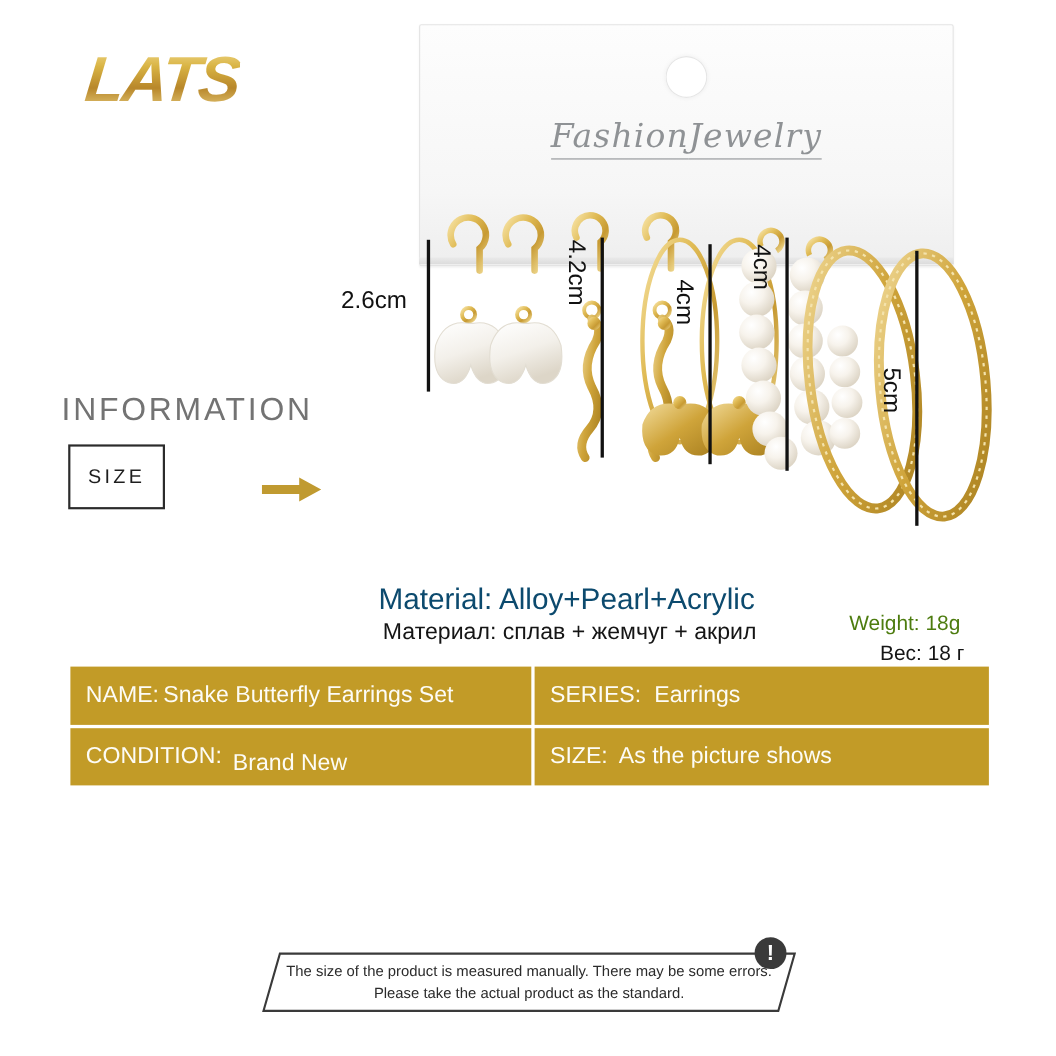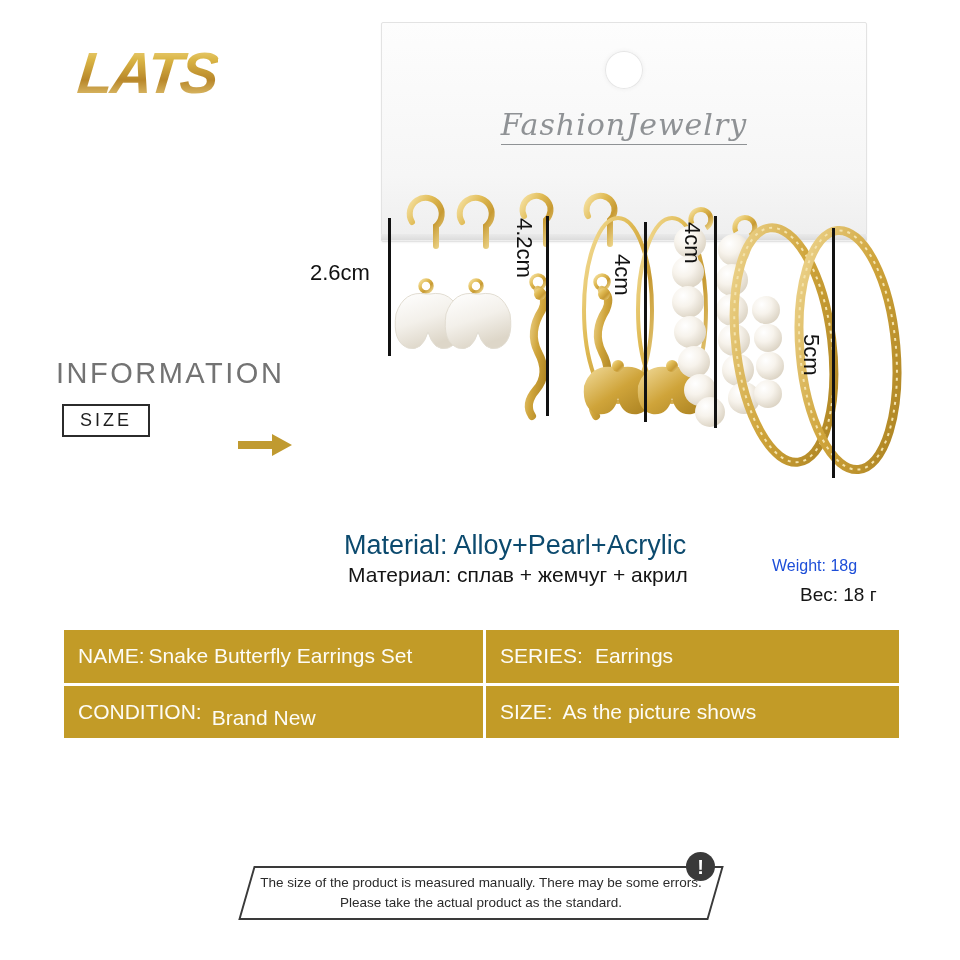--- a/index.html
+++ b/index.html
@@ -124,21 +124,21 @@
     left: 56px;
     top: 357px;
     font-size: 29px;
     letter-spacing: 2.5px;
     color: #737373;
   }
   .size-box {
     position: absolute;
     left: 62px;
     top: 404px;
-    padding: 4px 16px;
+    padding: 17px 16px;
     border: 2px solid #2b2b2b;
     font-size: 18px;
     letter-spacing: 3px;
     color: #1e1e1e;
     line-height: 1.15;
   }
   .gold-arrow {
     position: absolute;
     left: 238px;
     top: 432px;
@@ -160,39 +160,39 @@
     left: 348px;
     top: 563px;
     font-size: 21px;
     color: #151515;
     white-space: nowrap;
   }
   .weight-en {
     position: absolute;
     left: 772px;
     top: 557px;
-    font-size: 16px;
-    color: #1d4ed8;
+    font-size: 19px;
+    color: #4d7c0f;
     white-space: nowrap;
   }
   .weight-ru {
     position: absolute;
     left: 800px;
     top: 584px;
     font-size: 19px;
     color: #151515;
     white-space: nowrap;
     text-align: right;
   }
 
   
   .spec-table {
     position: absolute;
     left: 64px;
-    top: 630px;
+    top: 606px;
     width: 832px;
     height: 164px;
     display: grid;
     grid-template-columns: 419px 413px;
     grid-template-rows: 1fr 1fr 1fr;
     gap: 3px;
     background: #ffffff;
   }
   .spec-cell {
     background: #c29b27;

